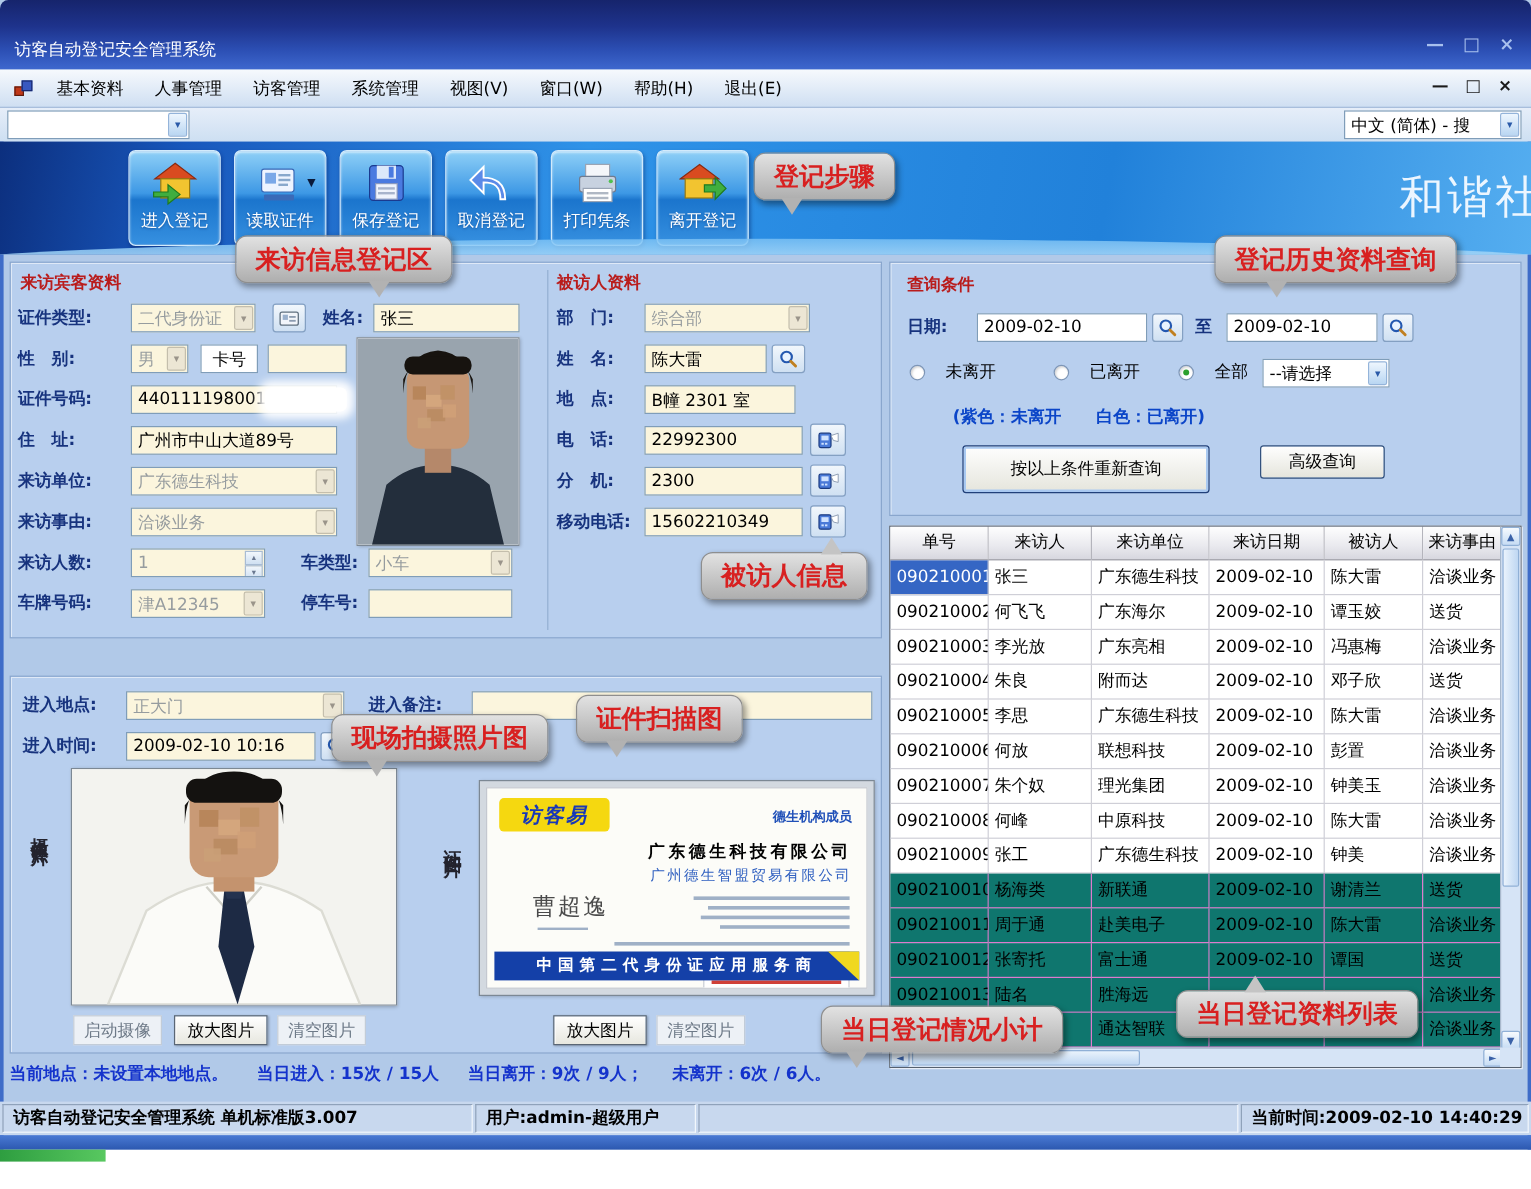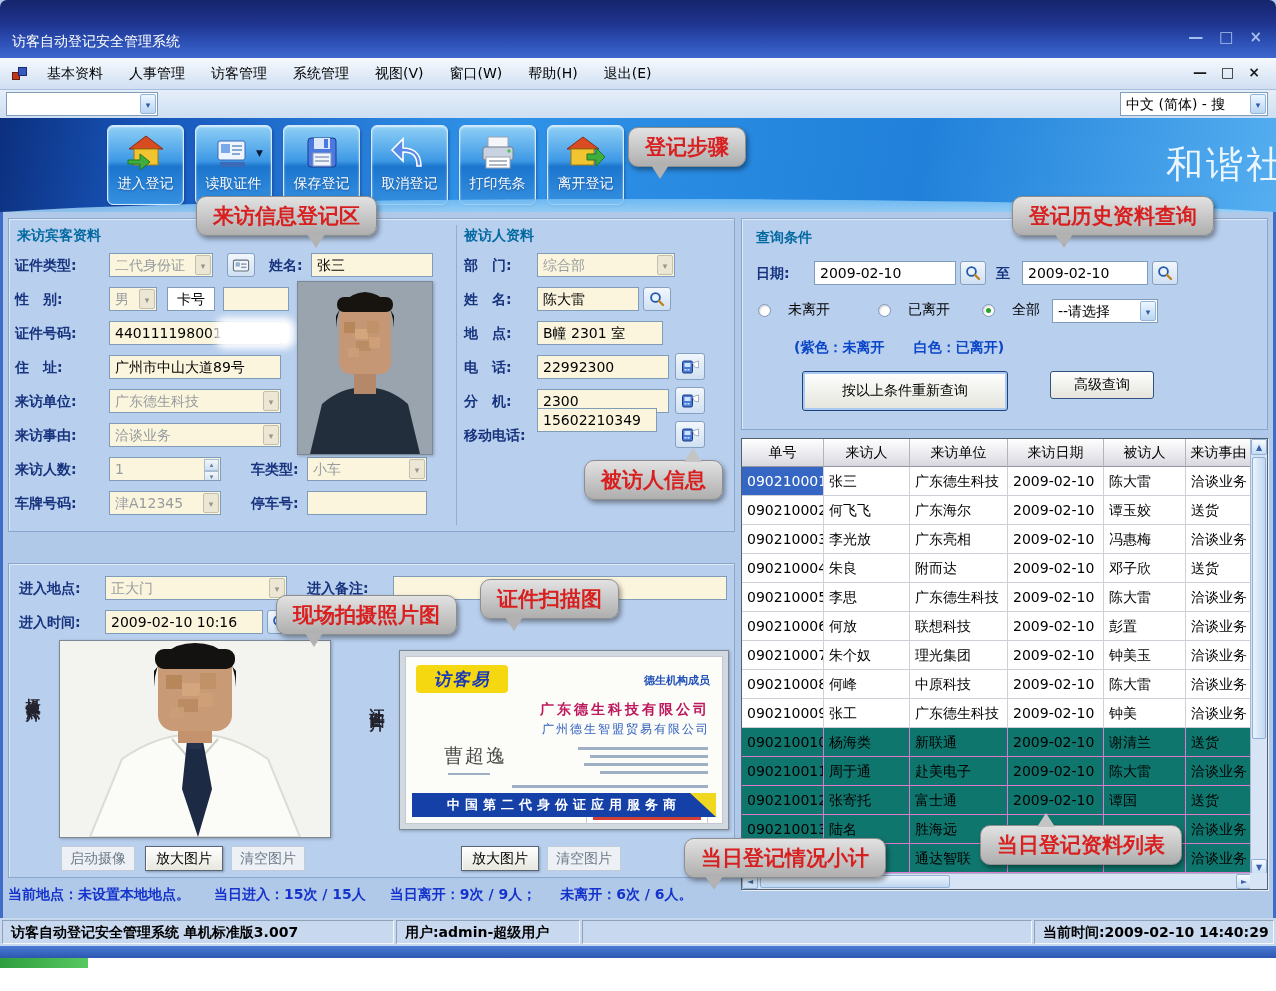--- a/index.html
+++ b/index.html
@@ -52,21 +52,21 @@
   display:flex; flex-direction:column; align-items:center; color:#fff; cursor:default; }
 .tb-icon { width:40px; height:38px; margin-top:8px; }
 .tb-label { font-size:14px; margin-top:3px; text-shadow:0 1px 2px rgba(0,30,90,.45); white-space:nowrap; }
 .tb-dd { position:absolute; right:8px; top:22px; font-size:9px; color:#0a1a3a; }
 .brand { position:absolute; right:-10px; top:22px; font-size:37px; letter-spacing:3px;
   color:rgba(242,249,255,.96); white-space:nowrap; }
 
 
 .panel { position:absolute; border:1px solid #89a6cd; background:#b8cfee;
   box-shadow:inset 1px 1px 0 rgba(255,255,255,.55); }
-.gtitle { position:absolute; color:#0369a1; font-weight:bold; font-size:14px; }
+.gtitle { position:absolute; color:#b91c1c; font-weight:bold; font-size:14px; }
 .label { position:absolute; color:#17337e; font-weight:bold; font-size:14px; line-height:1.2; white-space:nowrap; }
 .field { position:absolute; height:24px; background:#fbf5dd; border:1px solid #7f9db9;
   padding:3px 5px; color:#000; white-space:nowrap; overflow:hidden; }
 .field.white { background:#fff; }
 .field.dis { color:#969c9f; }
 .field.center { text-align:center; background:#fff; }
 .icon-btn { position:absolute; background:linear-gradient(#f2f7fc,#cfe0f2); border:1px solid #84a0c2;
   border-radius:3px; display:flex; align-items:center; justify-content:center; }
 .blur-patch { position:absolute; background:#fff; border-radius:5px;
   box-shadow:0 0 7px 6px rgba(255,255,255,.96); }
@@ -124,21 +124,21 @@
 .pbtn.flat { background:#edf1f6; border:1px solid #c2ccd8; color:#6e7a88; }
 
 
 #scan-box { background:#d3d9e0; }
 .card { position:absolute; left:5px; top:5px; right:5px; bottom:5px; background:#fcfcf8;
   border:1px solid #c4c8d0; overflow:hidden; }
 .card-logo { position:absolute; left:10px; top:8px; width:92px; height:28px; background:#f5d810;
   border-radius:4px; color:#1838b8; font-weight:bold; font-style:italic; font-size:17px;
   display:flex; align-items:center; justify-content:center; letter-spacing:2px; }
 .card-member { position:absolute; right:12px; top:16px; color:#2050b8; font-size:11px; font-weight:bold; }
-.card-co1 { position:absolute; right:12px; top:44px; color:#be185d; font-size:14px; font-weight:bold; letter-spacing:3px; }
+.card-co1 { position:absolute; right:12px; top:44px; color:#000000; font-size:14px; font-weight:bold; letter-spacing:3px; }
 .card-co2 { position:absolute; right:12px; top:64px; color:#3060c0; font-size:12px; letter-spacing:2px; }
 .card-person { position:absolute; left:38px; top:86px; color:#4a4a4a; font-size:19px; letter-spacing:2px; }
 .cbar { position:absolute; height:3px; background:#9fb0c6; }
 .cbar.red { background:#d04038; }
 .hotline { position:absolute; right:14px; top:154px; width:122px; height:22px; background:#fff; border:1px solid #c8ccd4; }
 .card-band { position:absolute; left:6px; right:6px; bottom:6px; height:24px; background:#1440a8;
   color:#fff; font-weight:bold; font-size:13px; letter-spacing:5px; text-align:center; line-height:24px; }
 .card-band::after { content:""; position:absolute; right:0; top:0; border-style:solid;
   border-width:0 26px 24px 0; border-color:transparent #f0d820 transparent transparent; }
 
@@ -393,21 +393,21 @@
     <div class="icon-btn" style="left:666px;top:168px;width:30px;height:27px">
       <svg width="19" height="16" viewBox="0 0 18 16">
           <rect x="1" y="2" width="10" height="12" rx="1.5" fill="#4a7ad8" stroke="#1a3a80"></rect>
           <rect x="3" y="4" width="6" height="4" fill="#cfe2ff"></rect>
           <rect x="3" y="10" width="2" height="1.6" fill="#cfe2ff"></rect>
           <rect x="6" y="10" width="2" height="1.6" fill="#cfe2ff"></rect>
           <path d="M11 4 L17 2 L17 9 L13 8 Z" fill="#fff" stroke="#8090a8" stroke-width=".7"></path>
         </svg>
     </div>
     <div class="label" style="left:455px;top:208px">移动电话:</div>
-    <div class="field" style="left:528px;top:189px;width:120px">15602210349</div>
+    <div class="field" style="left:528px;top:204px;width:132px">15602210349</div>
     <div class="icon-btn" style="left:666px;top:202px;width:30px;height:27px">
       <svg width="19" height="16" viewBox="0 0 18 16">
           <rect x="1" y="2" width="10" height="12" rx="1.5" fill="#4a7ad8" stroke="#1a3a80"></rect>
           <rect x="3" y="4" width="6" height="4" fill="#cfe2ff"></rect>
           <rect x="3" y="10" width="2" height="1.6" fill="#cfe2ff"></rect>
           <rect x="6" y="10" width="2" height="1.6" fill="#cfe2ff"></rect>
           <path d="M11 4 L17 2 L17 9 L13 8 Z" fill="#fff" stroke="#8090a8" stroke-width=".7"></path>
         </svg>
     </div>
   </div>

